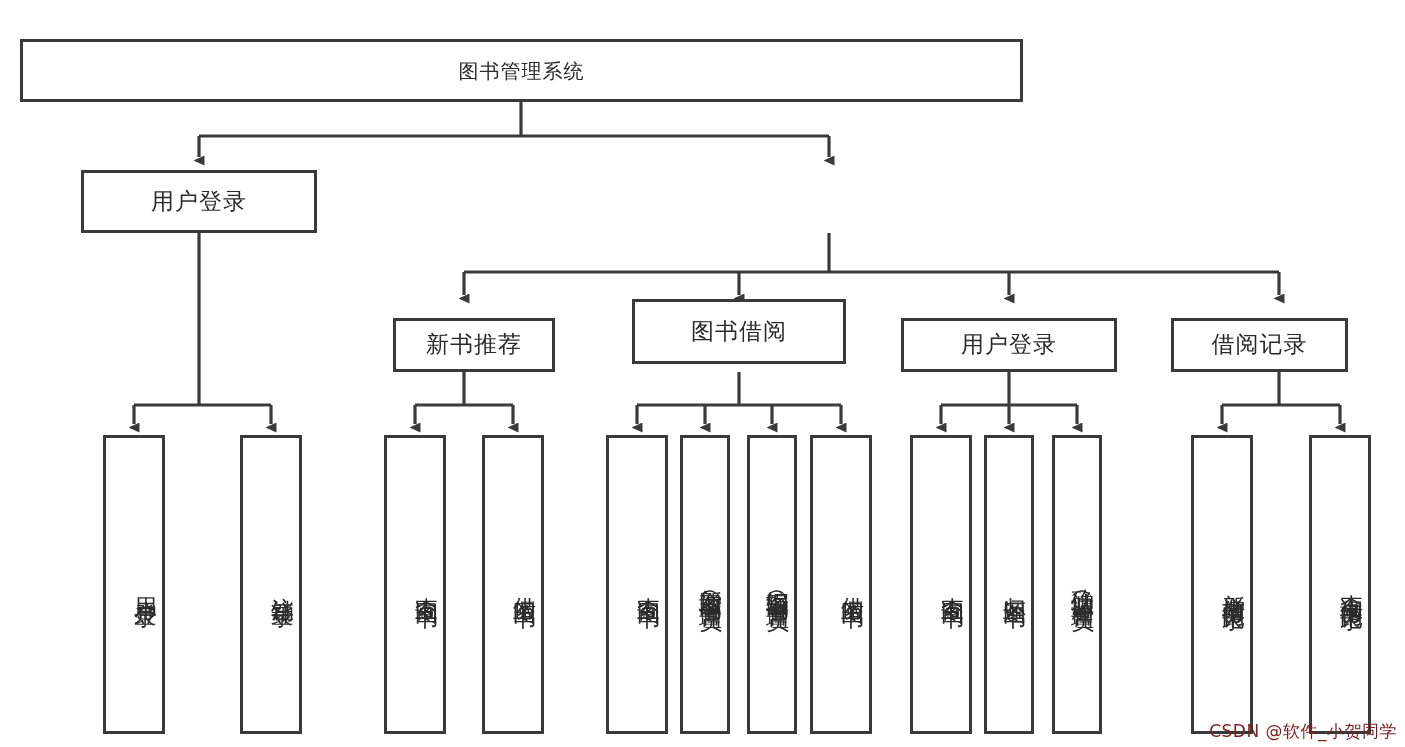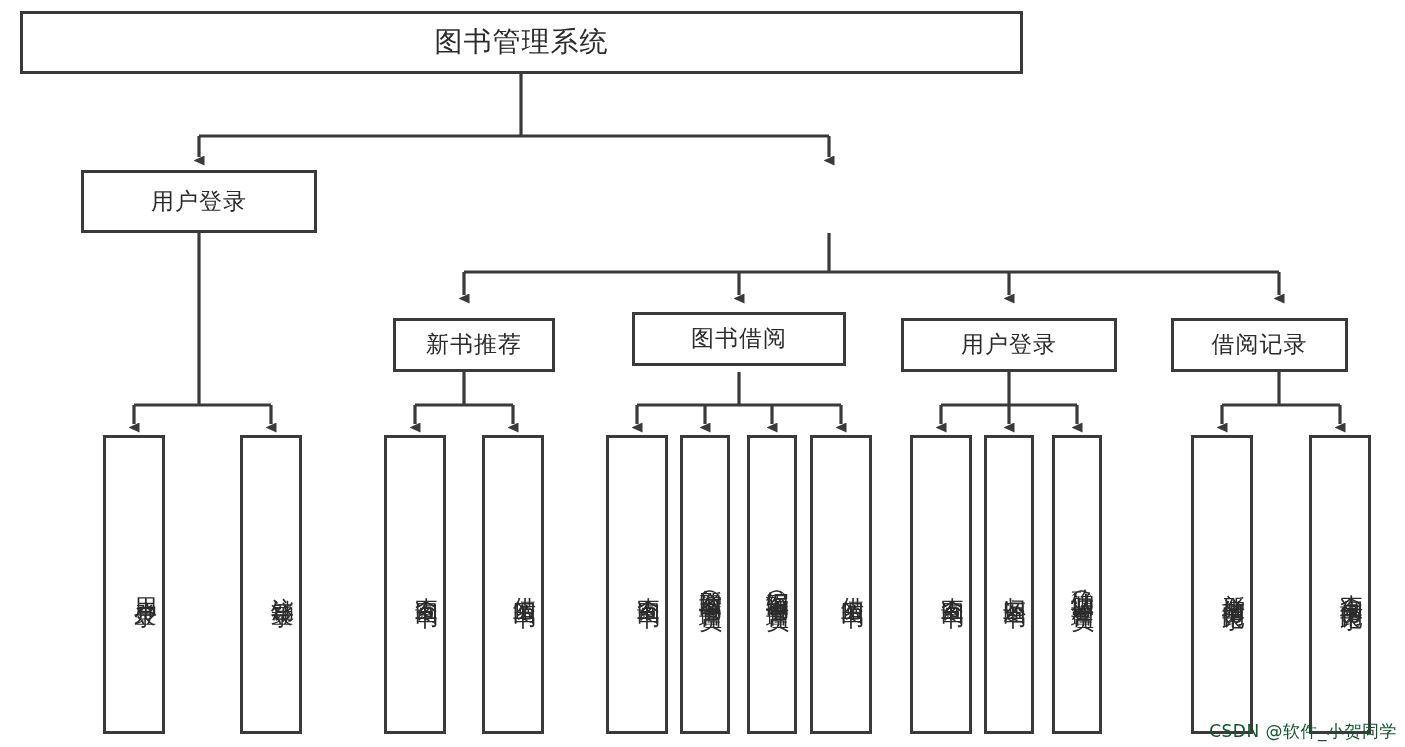--- a/index.html
+++ b/index.html
@@ -35,21 +35,22 @@
     align-items: center;
     justify-content: center;
     color: #2b2b2b;
   }
   .node.horiz {
     font-size: 23px;
     letter-spacing: 1px;
     line-height: 1.1;
   }
   .node.root {
-    font-size: 28px;
+    font-size: 20px;
+    margin-top: 28px;
   }
   .node.vert {
     writing-mode: vertical-rl;
     text-orientation: upright;
     font-size: 23px;
     letter-spacing: 3px;
     padding-top: 6px;
     padding-bottom: 6px;
     align-items: flex-start;
     justify-content: center;
@@ -57,21 +58,21 @@
   .node.vert .vlabel {
     writing-mode: vertical-rl;
     text-orientation: upright;
     display: block;
   }
   .watermark {
     position: absolute;
     right: 8px;
     bottom: 4px;
     font-size: 17px;
-    color: #14532d;
+    color: #7f1d1d;
     letter-spacing: 0.5px;
     white-space: nowrap;
   }
 </style>
 </head>
 <body>
 
 <div id="canvas">
 
   <svg class="connectors" viewBox="0 0 1405 747" xmlns="http://www.w3.org/2000/svg">
@@ -128,21 +129,21 @@
     <span>图书管理系统</span>
   </div>
 
   <div class="node horiz" style="left:81px; top:170px; width:236px; height:63px;">
     <span>用户登录</span>
   </div>
 
   <div class="node horiz" style="left:360px; top:318px; width:162px; height:54px;margin-left:33px;">
     <span>新书推荐</span>
   </div>
-  <div class="node horiz" style="left:632px; top:312px; width:214px; height:54px;text-align:center;">
+  <div class="node horiz" style="left:632px; top:299px; width:214px; height:65px;text-align:center;">
     <span>图书借阅</span>
   </div>
   <div class="node horiz" style="left:901px; top:318px; width:216px; height:54px;">
     <span>用户登录</span>
   </div>
   <div class="node horiz" style="left:1171px; top:318px; width:177px; height:54px;">
     <span>借阅记录</span>
   </div>
 
   <div class="node vert" style="left:103px; top:435px; width:62px; height:299px;">

